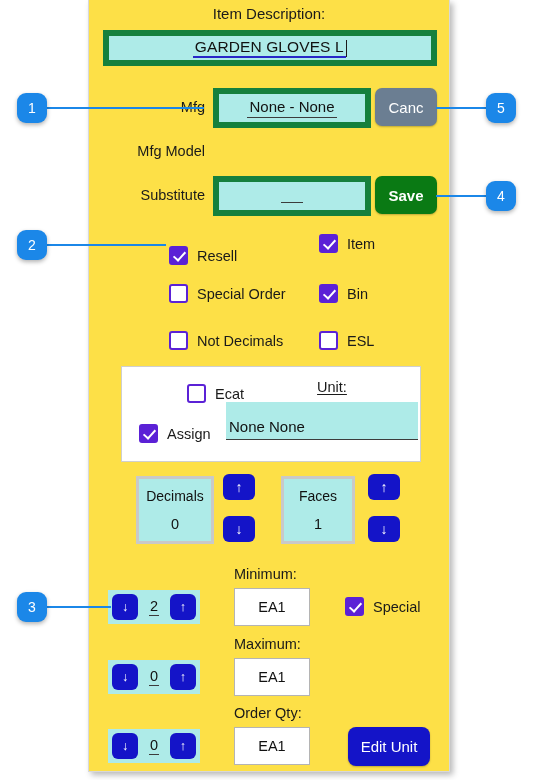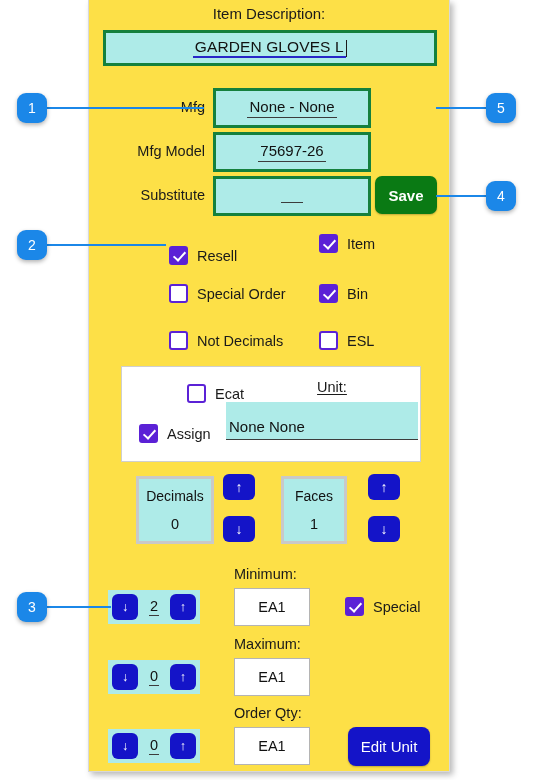--- a/index.html
+++ b/index.html
@@ -40,21 +40,21 @@
     left: 0; right: 0; top: 5px;
     text-align: center;
     font-size: 15px;
     color: #1a1a1a;
   }
 
   
   .cyan-field {
     position: absolute;
     background: #aeebe8;
-    border: 3px solid #15803d;
+    border: 6px solid #15803d;
     display: flex;
     align-items: center;
     justify-content: center;
   }
   .cyan-field .val {
     font-size: 15px;
     color: #111;
     border-bottom: 1.5px solid #3c3c3c;
     padding: 0 2px 1px 2px;
     line-height: 1.15;
@@ -148,21 +148,21 @@
     border: 3px solid #c9c9c9;
     display: flex;
     flex-direction: column;
     align-items: center;
     justify-content: center;
     gap: 12px;
   }
   .spinbox .cap { font-size: 14px; color: #111; }
   .spinbox .num { font-size: 14.5px; color: #111; }
   .dec-box  { left: 47px;  top: 476px; width: 78px; height: 68px; }
-  .fac-box  { left: 192px; top: 476px; width: 66px; height: 68px; }
+  .fac-box  { left: 192px; top: 476px; width: 74px; height: 68px; }
 
   .arrowbtn {
     position: absolute;
     width: 32px; height: 26px;
     background: #1414c8;
     border: none;
     border-radius: 6px;
     color: #fff;
     font-size: 14px;
     display: flex; align-items: center; justify-content: center;
@@ -246,27 +246,25 @@
         <span class="caret"></span>
     </div>
 
     <div class="lbl lbl-r" style="left:4px; top:99px; width:112px;">Mfg</div>
     <div class="lbl lbl-r" style="left:4px; top:143px; width:112px;">Mfg Model</div>
     <div class="lbl lbl-r" style="left:4px; top:187px; width:112px;">Substitute</div>
 
     <div class="cyan-field mfg-field">
       <span class="val">None - None</span>
     </div>
-    <div class="cyan-field model-field">
-      <span class="val">75697-26</span>
-    </div>
     <div class="cyan-field sub-field">
       <span class="val"></span>
     </div>
 
+    <div class="btn btn-canc">Canc</div>
     <div class="btn btn-save">Save</div>
 
     <div class="cbrow" style="left:80px; top:234px;margin-top:12px;">
       <span class="cb on"></span>
       <span class="cl">Resell</span>
     </div>
     <div class="cbrow" style="left:230px; top:234px;">
       <span class="cb on"></span>
       <span class="cl">Item</span>
     </div>

